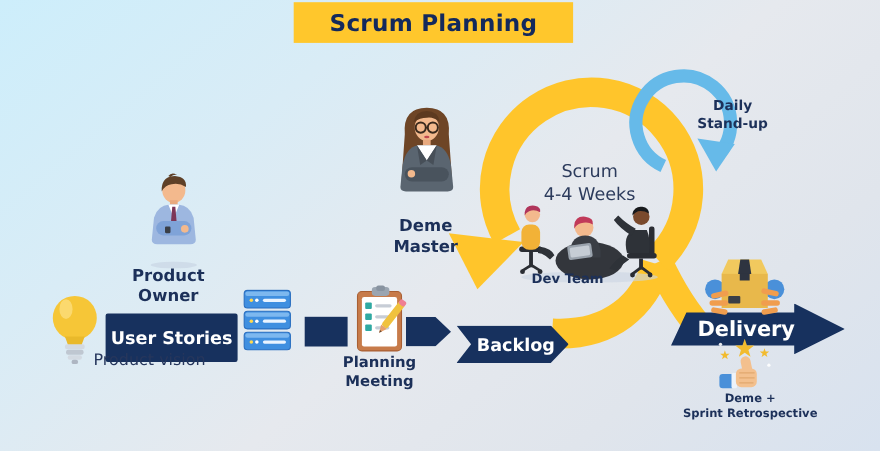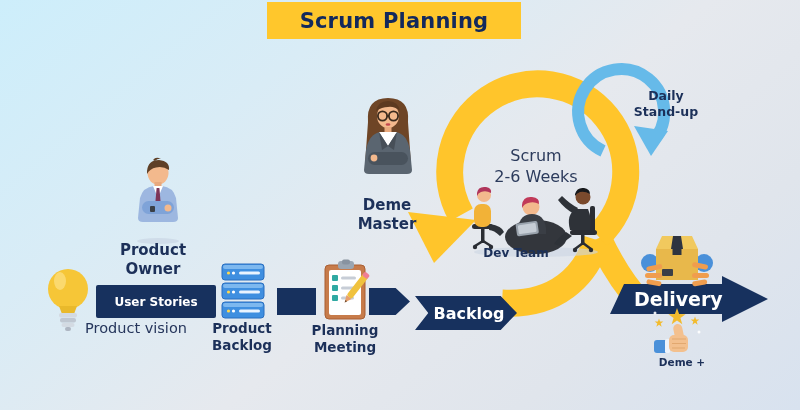--- a/index.html
+++ b/index.html
@@ -8,21 +8,21 @@
     background:linear-gradient(140deg,#cdeefb 0%,#d9ecf6 28%,#e6e9ee 55%,#e0e5ec 78%,#d8e2ef 100%);
     font-family:"DejaVu Sans","Liberation Sans",sans-serif;color:#1C3059;
   }
   .abs{position:absolute;}
   .title-banner{left:267px;top:2px;width:254px;height:37px;background:#FFC72C;
     display:flex;align-items:center;justify-content:center;z-index:5;}
   .title-text{font-size:21px;font-weight:bold;color:#13295C;letter-spacing:.2px;}
   svg.overlay{position:absolute;left:0;top:0;z-index:1;}
   .band{background:#17315E;display:flex;align-items:center;justify-content:center;
     color:#fff;font-weight:bold;z-index:2;}
-  .band-user-stories{left:96px;top:285px;width:120px;height:33px;font-size:12px;border-radius:2px;}
+  .band-user-stories{left:96px;top:285px;width:120px;height:44px;font-size:16px;border-radius:2px;}
   .conn-rect{left:277px;top:288px;width:39px;height:27px;}
   .conn-arrow{left:369px;top:288px;width:41px;height:27px;
     clip-path:polygon(0 0,65% 0,100% 50%,65% 100%,0 100%);}
   .band-backlog{left:415px;top:284px;width:102px;height:34px;font-size:16px;
     clip-path:polygon(0 0,84% 0,100% 50%,84% 100%,0 100%,13% 50%);padding-left:6px;box-sizing:border-box;margin-top:12px;}
   .band-delivery{left:610px;top:276px;width:158px;height:46px;font-size:19px;
     clip-path:polygon(14px 8px,112px 8px,112px 0px,158px 23px,112px 46px,112px 38px,0px 38px);
     justify-content:flex-start;padding-left:24px;box-sizing:border-box;}
   .icon{z-index:3;}
   .char{z-index:2;}
@@ -222,28 +222,28 @@
     <path d="M112 34 Q102 28 96 20 L100 16 Q108 24 116 28 Z" fill="#2E3238"></path>
     <circle cx="121" cy="17" r="7.5" fill="#7A4A2D"></circle>
     <path d="M113 14 Q115 7 122 8 Q128 9 128 14 Q123 11 118 12 Q115 13 113 16 Z" fill="#17191C"></path>
     <path d="M104 52 Q96 58 92 64 L98 66 Q104 60 110 56 Z" fill="#2E3238"></path>
   </svg>
 
   <div class="abs lbl lbl-bold lbl-product-owner">Product Owner</div>
   <div class="abs lbl lbl-bold lbl-scrum-master">Deme Master</div>
   <div class="abs lbl lbl-bold lbl-dev-team">Dev Team</div>
   <div class="abs lbl lbl-product-vision">Product vision</div>
-  <div class="abs lbl lbl-bold lbl-product-backlog">Product Backlog</div>
   <div class="abs lbl lbl-bold lbl-planning-meeting">Planning Meeting</div>
 
   <div class="abs lbl lbl-sprint two-line">
     <span>Scrum</span>
-    <span>2-6 Weeks</span>
+    <span>4-4 Weeks</span>
   </div>
   <div class="abs lbl lbl-bold lbl-daily two-line">
     <span>Daily</span>
     <span>Stand-up</span>
   </div>
   <div class="abs lbl lbl-bold lbl-ceremony two-line">
     <span>Deme +</span>
+    <span>Sprint Retrospective</span>
   </div>
 
 </div>
 
 </body></html>

